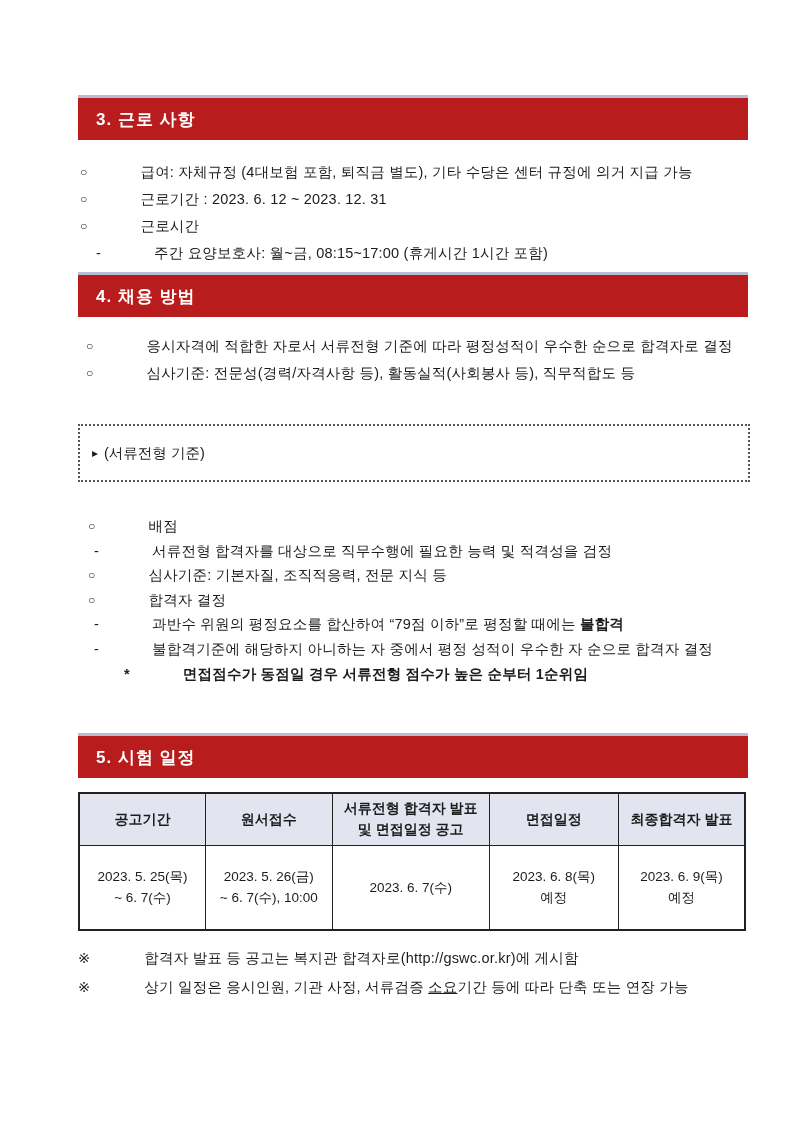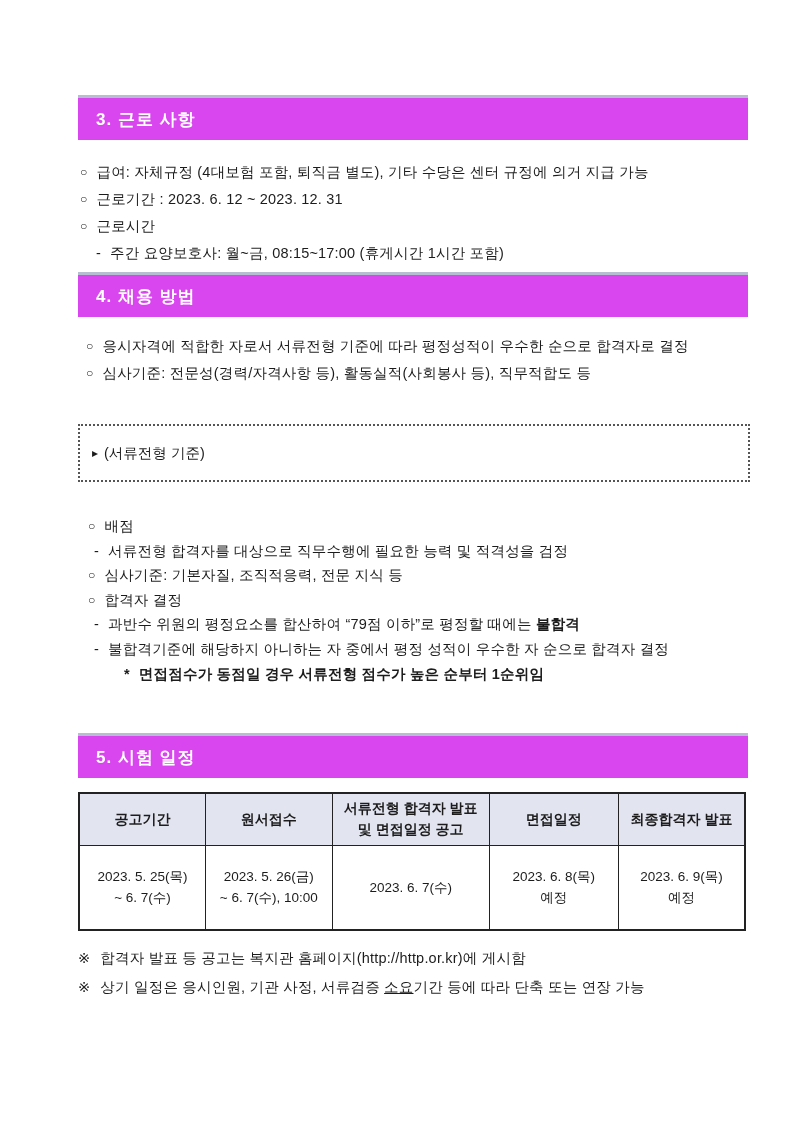--- a/index.html
+++ b/index.html
@@ -10,32 +10,32 @@
     margin:0 auto;
     background:#ffffff;
     font-family:"Liberation Sans","DejaVu Sans",sans-serif;
     color:#1c1c1c;
     overflow:hidden;
   }
   .content { position:absolute; left:78px; top:0; width:670px; }
 
   .section-header {
     position:absolute; left:0; width:670px; height:45px;
-    background:#d946ef;
+    background:#b91c1c;
     border-top:3px solid #b6bed2;
     display:flex; align-items:center;
     padding-left:18px;
     color:#ffffff; font-weight:bold; font-size:17px;
     letter-spacing:1px;
   }
 
   .textblock { position:absolute; left:0; width:670px; }
   .line { display:flex; align-items:flex-start; line-height:27px; font-size:14.5px; letter-spacing:0.2px; }
   .line .marker { flex:0 0 auto; margin-right:9px; white-space:pre; }
-  .line .txt { flex:1 1 auto; }
+  .line .txt { flex:1 1 auto;margin-left:44px; }
   .circle-marker { font-size:12px; line-height:27px; }
 
   .ind0 { padding-left:2px; }
   .ind1 { padding-left:18px; }
   .indA { padding-left:8px; }
   .indB0 { padding-left:10px; }
   .indB1 { padding-left:16px; }
   .indStar { padding-left:46px; }
 
   .sub-heading { font-weight:bold; font-size:15.5px; line-height:28px; letter-spacing:0.3px; }
@@ -195,21 +195,21 @@
             <div>2023. 6. 9(목)</div>
             <div>예정</div>
           </td>
         </tr>
       </tbody>
     </table>
 
     <div class="textblock notes" style="top:944px;">
       <div class="line">
         <span class="marker">※</span>
-        <span class="txt">합격자 발표 등 공고는 복지관 홈페이지(http://http.or.kr)에 게시함</span>
+        <span class="txt">합격자 발표 등 공고는 복지관 합격자로(http://gswc.or.kr)에 게시함</span>
       </div>
       <div class="line">
         <span class="marker">※</span>
         <span class="txt"><span>상기 일정은 응시인원, 기관 사정, 서류검증 </span><span class="u">소요</span><span>기간 등에 따라 단축 또는 연장 가능</span></span>
       </div>
     </div>
 
   </div>
 </div>
 

